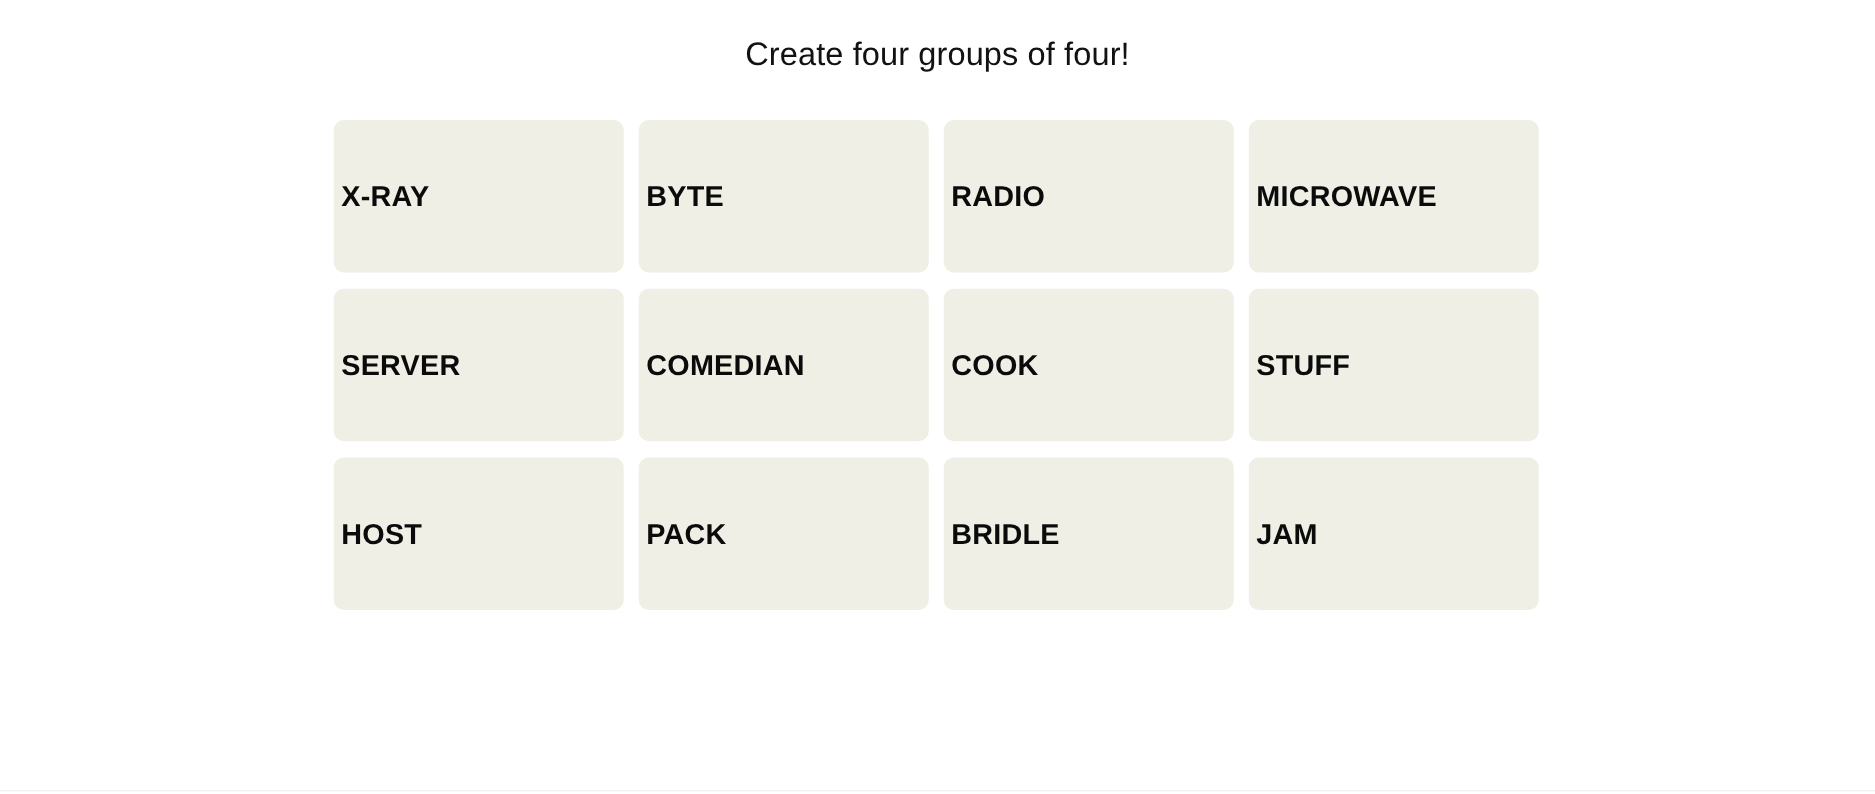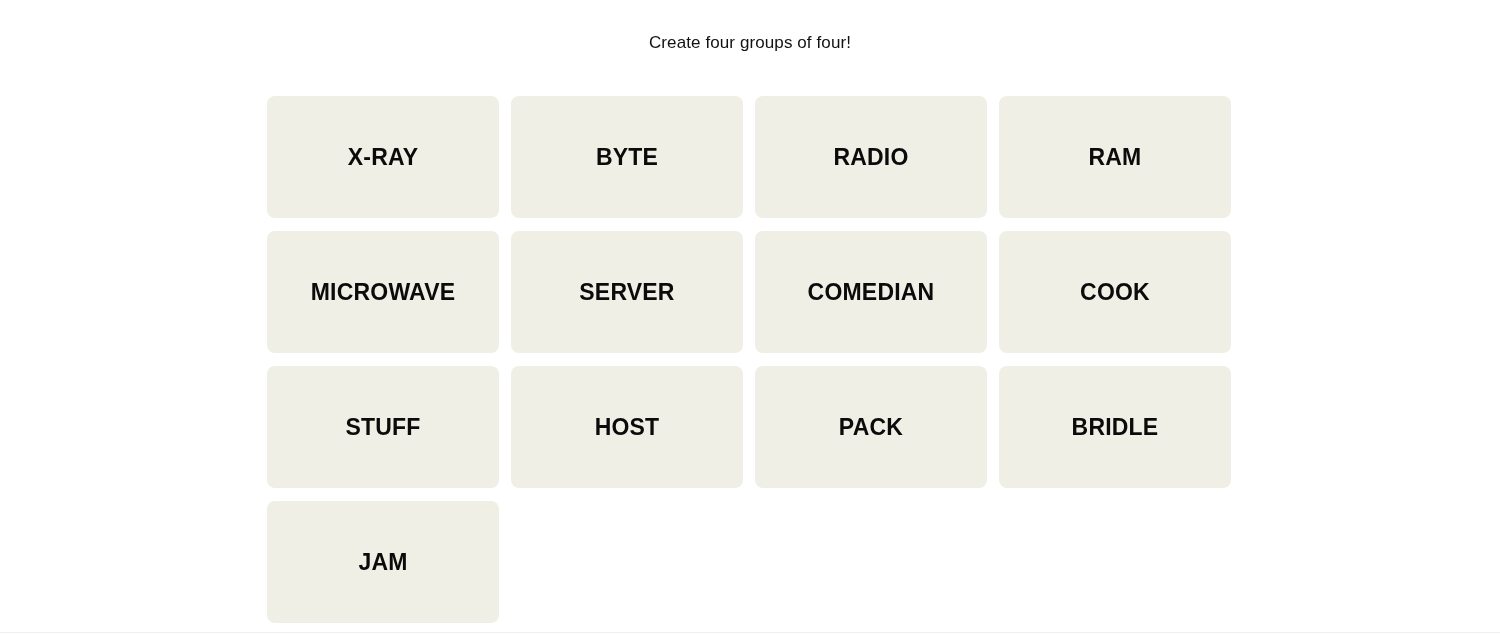--- a/index.html
+++ b/index.html
@@ -18,21 +18,21 @@
     height: 635px;
     background: #ffffff;
   }
 
   .puzzle-title {
     position: absolute;
     top: 29px;
     left: 0;
     width: 1500px;
     text-align: center;
-    font-size: 17px;
+    font-size: 26px;
     font-weight: 400;
     color: #121212;
     letter-spacing: 0.1px;
     line-height: 28px;
     white-space: nowrap;
   }
 
   .tile-grid {
     position: absolute;
     left: 267px;
@@ -43,21 +43,21 @@
     grid-template-rows: repeat(4, 122px);
     column-gap: 12px;
     row-gap: 13px;
   }
 
   .tile {
     background: #efefe6;
     border-radius: 8px;
     display: flex;
     align-items: center;
-    justify-content: center;
+    justify-content: flex-start;
     cursor: pointer;
     border: none;
     overflow: hidden;
     padding: 0 6px;
   }
 
   .tile-label {
     font-family: "Liberation Sans", sans-serif;
     font-size: 23px;
     font-weight: 700;
@@ -91,23 +91,20 @@
       <span class="tile-label">X-RAY</span>
     </div>
     <div class="tile">
       <span class="tile-label">BYTE</span>
     </div>
     <div class="tile">
       <span class="tile-label">RADIO</span>
     </div>
 
     <div class="tile">
-      <span class="tile-label">RAM</span>
-    </div>
-    <div class="tile">
       <span class="tile-label">MICROWAVE</span>
     </div>
     <div class="tile">
       <span class="tile-label">SERVER</span>
     </div>
 
     <div class="tile">
       <span class="tile-label">COMEDIAN</span>
     </div>
     <div class="tile">

